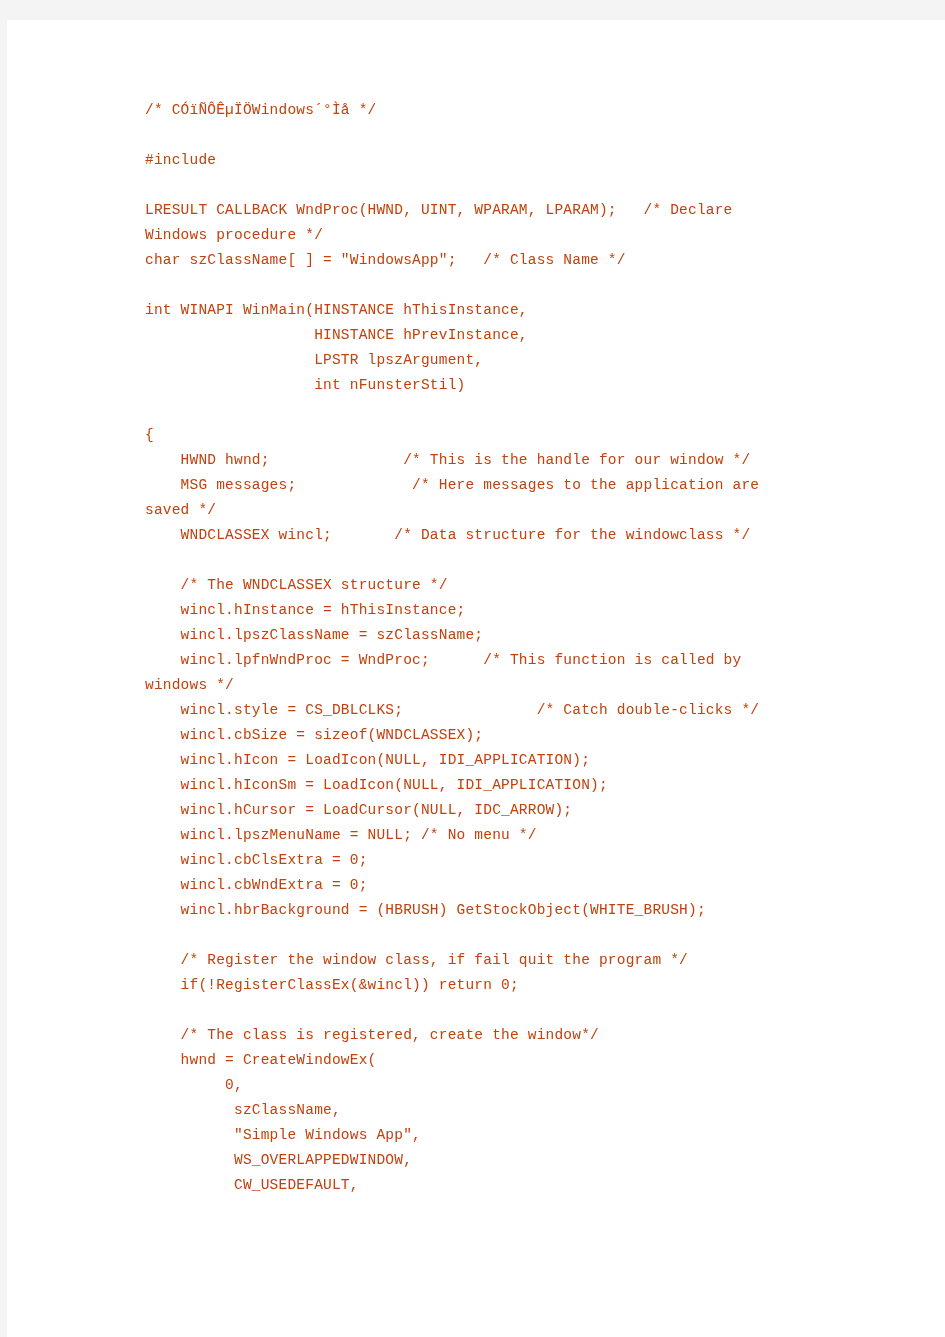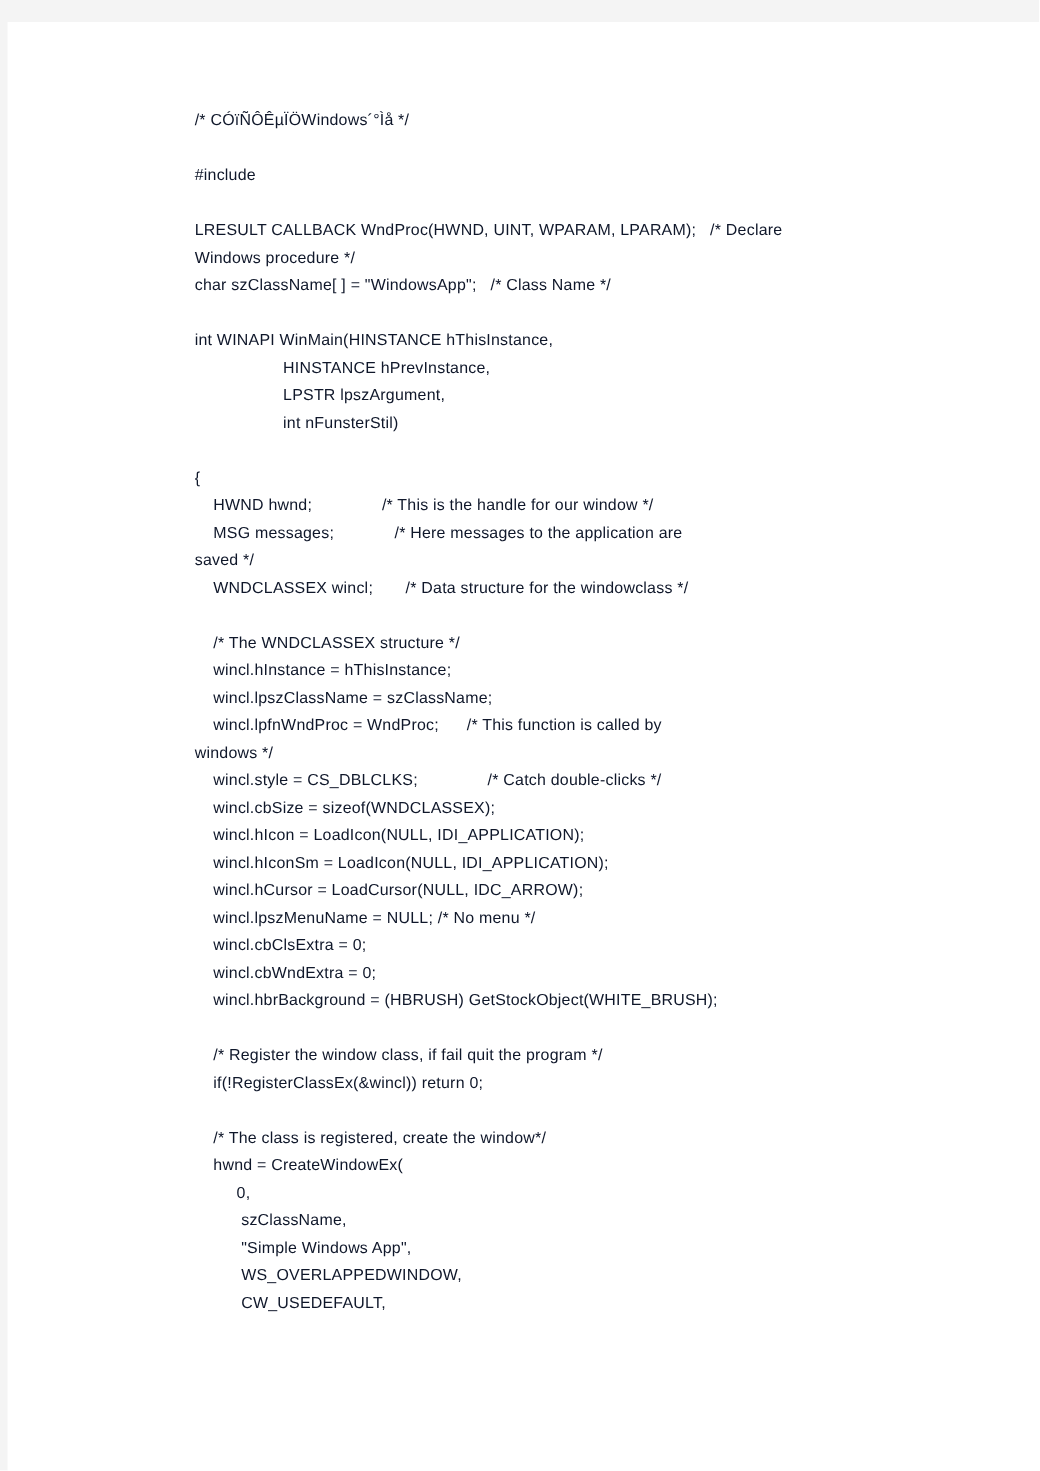--- a/index.html
+++ b/index.html
@@ -45,27 +45,26 @@
     width: 938px;
     height: 1317px;
     background: #ffffff;
   }
 
   .code-block {
     position: absolute;
     top: 78px;
     left: 138px;
     width: 700px;
-    font-family: Liberation Sans, sans-serif;
+    font-family: Liberation Mono, monospace;
     font-size: 14.5px;
     line-height: 25px;
-    color: #0f172a;
+    color: #c2410c;
     white-space: pre;
     letter-spacing: 0.2px;
-    margin-left: 32px;
   }
 
   .code-line {
     height: 25px;
     white-space: pre;
   }
 
   .code-line.blank {
     height: 25px;
   }

